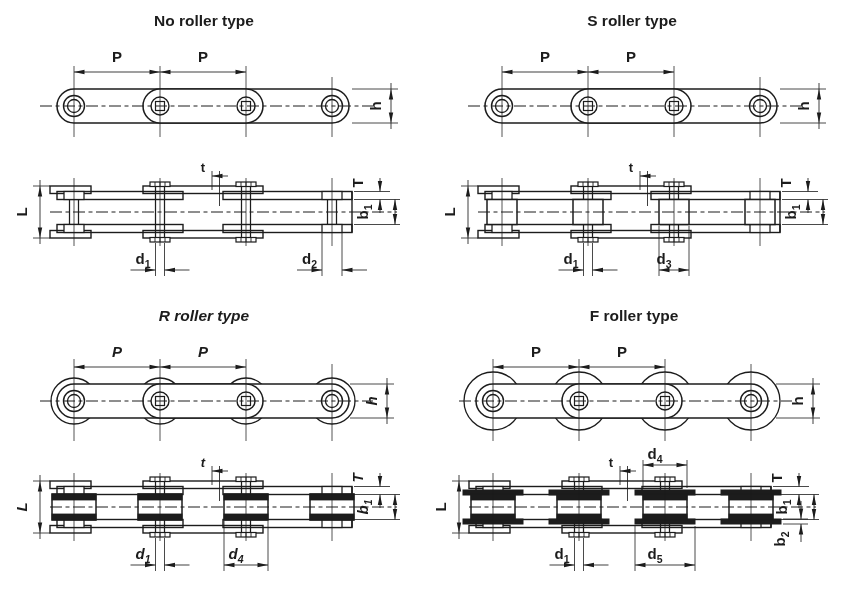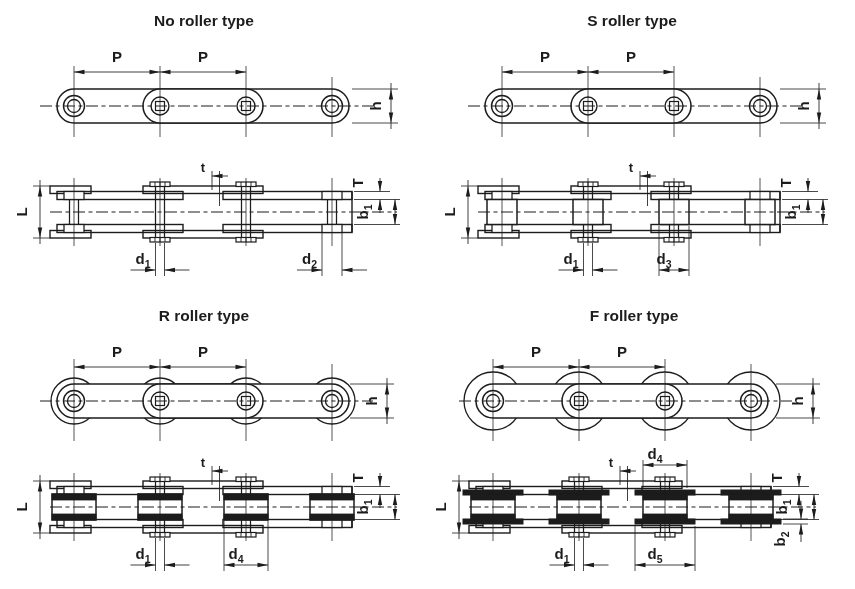--- a/index.html
+++ b/index.html
@@ -1,20 +1,20 @@
 <!DOCTYPE html>
 <html><head>
 <meta charset="utf-8">
 <style>
   html,body{margin:0;padding:0;}
   body{width:855px;height:589px;background:#ffffff;font-family:"Liberation Sans",sans-serif;}
   .sheet{position:relative;width:855px;height:589px;background:#ffffff;overflow:hidden;}
   .quad{position:absolute;margin:0;padding:0;}
   .quad svg{display:block;}
-  #q0{left:0;top:0;} #q1{left:428px;top:0;text-decoration:underline;} #q2{left:0;top:295px;} #q3{left:430px;top:295px;text-decoration:underline;}
+  #q0{left:0;top:0;} #q1{left:428px;top:0;text-decoration:underline;} #q2{left:0;top:295px;font-style:italic;} #q3{left:430px;top:295px;text-decoration:underline;}
   svg text{font-family:"Liberation Sans",sans-serif;font-weight:bold;fill:#1c1c1c;}
   svg tspan.sub{font-size:10.5px;}
 </style>
 </head>
 <body>
 
 <div class="sheet">
   <figure class="quad" id="q0">
     <svg id="svg-q0" width="427" height="294" viewBox="0 0 427 294">
         <text text-anchor="middle" font-size="15.5" x="204" y="26">No roller type</text>

